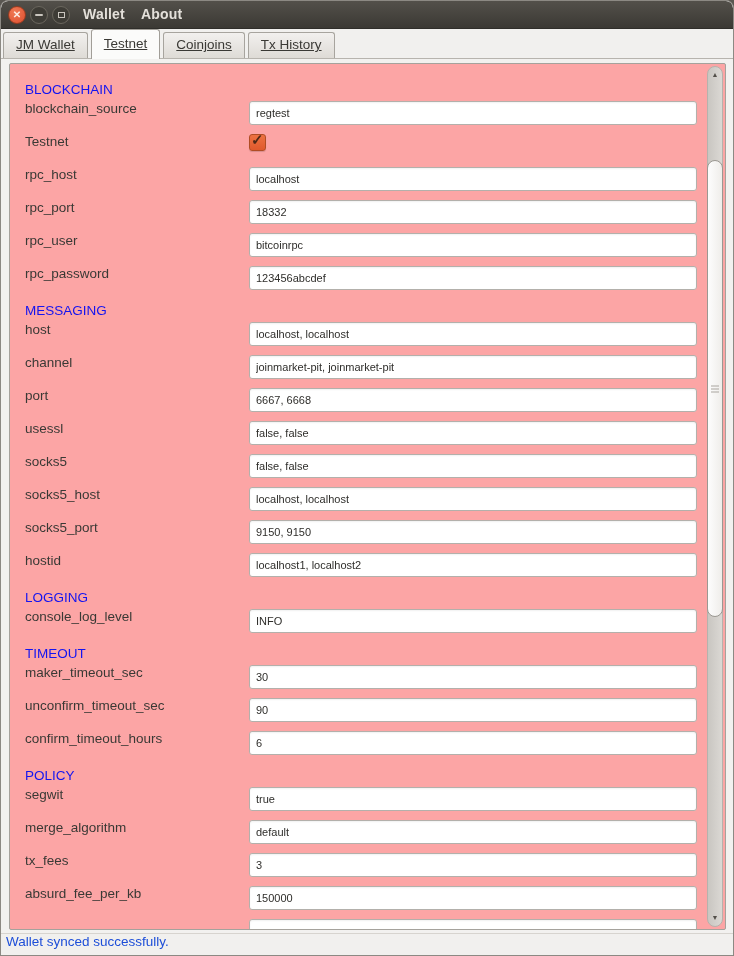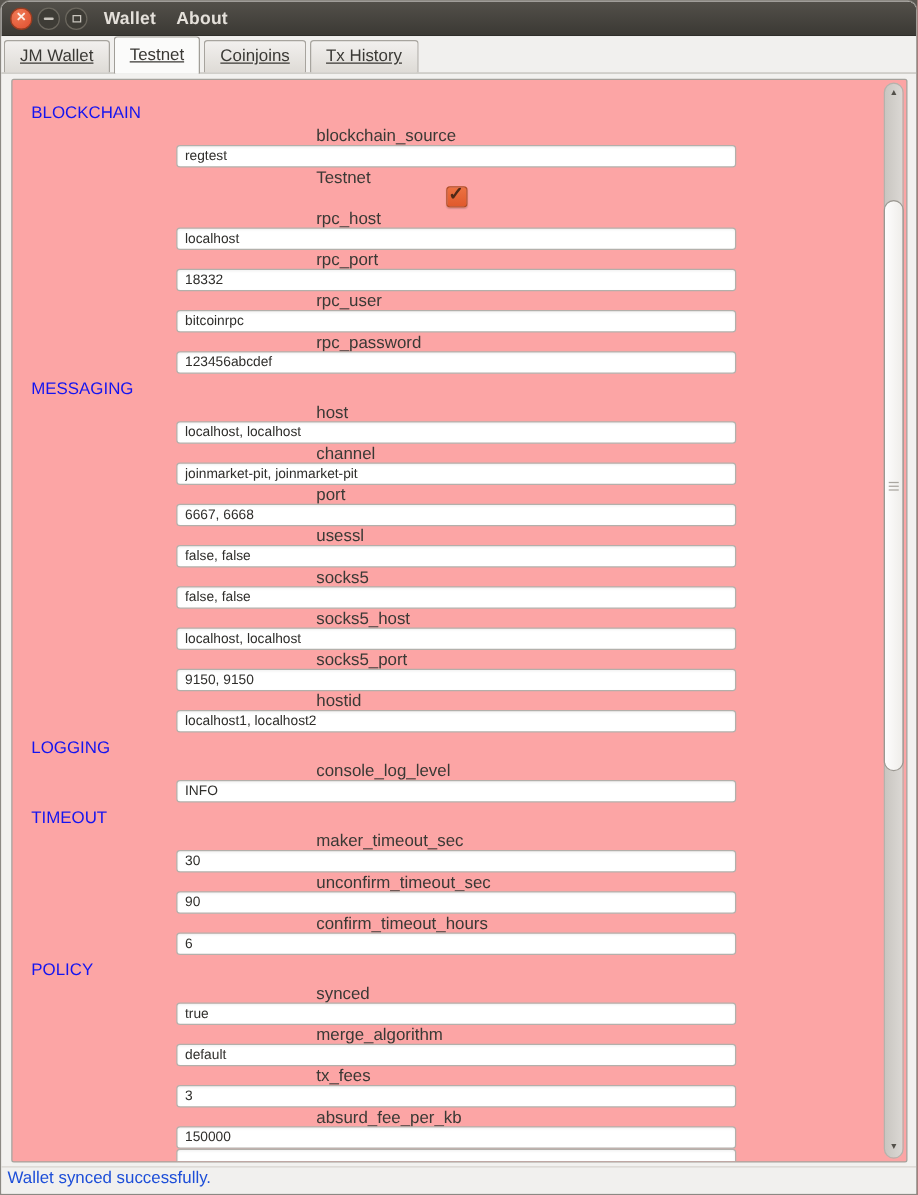--- a/index.html
+++ b/index.html
@@ -63,21 +63,21 @@
     position:absolute;left:8px;top:4px;width:717px;height:867px;
     background:#fca5a5;border:1px solid #a5a29c;border-radius:2px;
     box-sizing:border-box;overflow:hidden;
   }
   .viewport{position:absolute;left:0;top:0;bottom:0;right:20px;overflow:hidden;}
   .formpad{padding-top:14px;}
   .section-header{
     height:23px;display:flex;align-items:center;padding-left:15px;
     color:#1414f0;font-size:13.5px;
   }
-  .row{height:33px;display:flex;align-items:center;padding-left:15px;flex-direction:column;}
+  .row{height:33px;display:flex;padding-left:15px;}
   .flabel{width:224px;flex:none;font-size:13.5px;color:#3a3935;}
   input.field{
     width:448px;height:24px;box-sizing:border-box;
     border:1px solid #b3b0ab;border-radius:3px;background:#ffffff;
     font-family:"Liberation Sans",sans-serif;font-size:11px;color:#2f2e2b;
     padding:0 6px;outline:none;
     box-shadow:inset 0 1px 2px rgba(0,0,0,0.06);
   }
   .checkbox{
     width:17px;height:17px;border-radius:3px;position:relative;flex:none;
@@ -225,21 +225,21 @@
             <div class="row">
               <div class="flabel">unconfirm_timeout_sec</div>
               <input class="field" type="text" value="90" style="">
             </div>
             <div class="row">
               <div class="flabel">confirm_timeout_hours</div>
               <input class="field" type="text" value="6" style="">
             </div>
             <div class="section-header">POLICY</div>
             <div class="row">
-              <div class="flabel">synced</div>
+              <div class="flabel">segwit</div>
               <input class="field" type="text" value="true" style="">
             </div>
             <div class="row">
               <div class="flabel">merge_algorithm</div>
               <input class="field" type="text" value="default" style="">
             </div>
             <div class="row">
               <div class="flabel">tx_fees</div>
               <input class="field" type="text" value="3" style="">
             </div>

